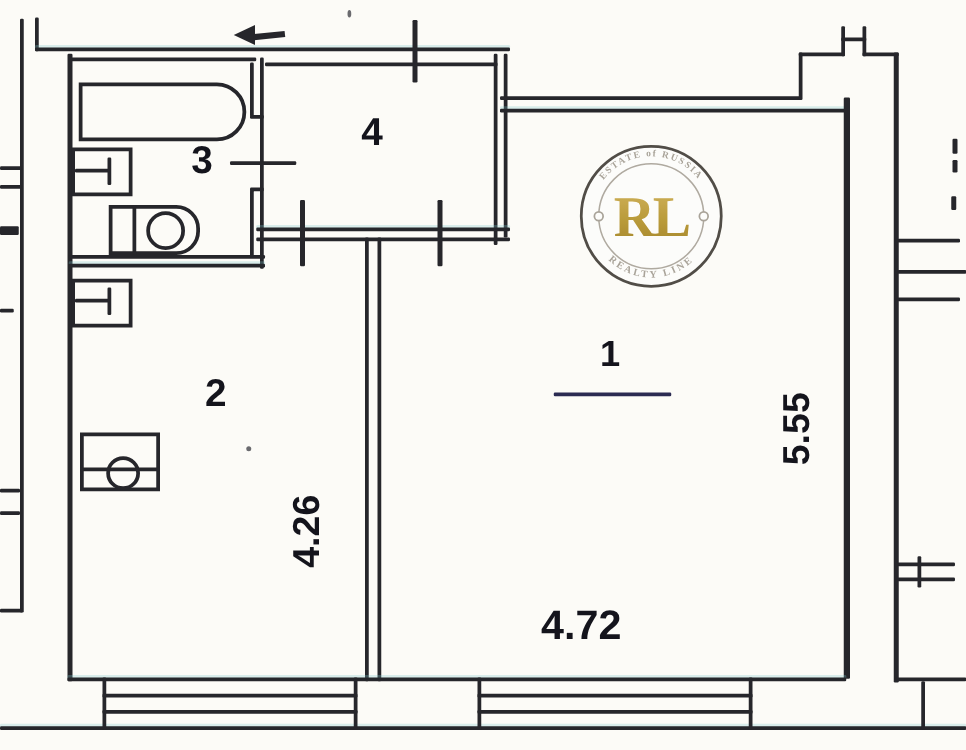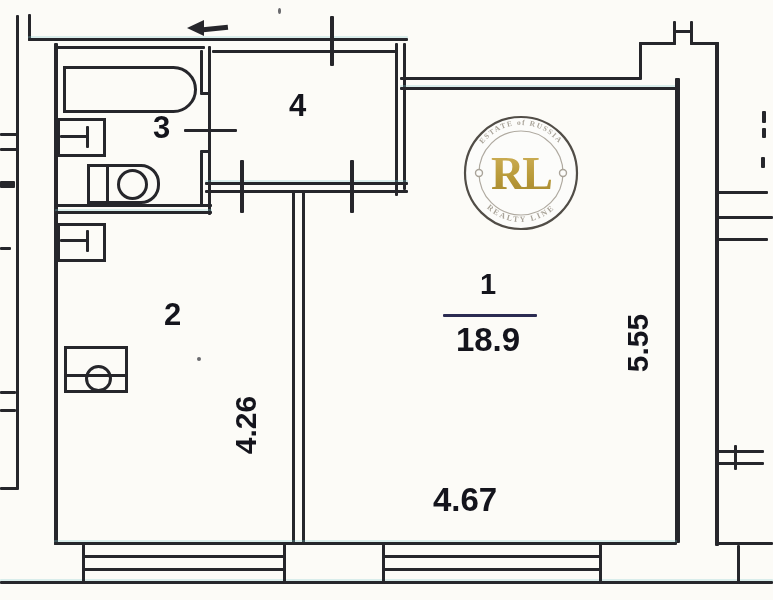--- a/index.html
+++ b/index.html
@@ -111,25 +111,24 @@
   <div class="box" style="left:85px;top:365px;width:21px;height:21px;border-radius:50%"></div>
 
   <div class="speck" style="left:278px;top:8px;width:3px;height:6px"></div>
   <div class="speck" style="left:197px;top:357px;width:4px;height:4px"></div>
 
   <div class="lbl" style="left:153px;top:112px;font-size:31px">3</div>
   <div class="lbl" style="left:289px;top:90px;font-size:31px">4</div>
   <div class="lbl" style="left:164px;top:299px;font-size:31px">2</div>
   <div class="lbl" style="left:436px;top:270px;width:104px;text-align:center;font-size:29px">1</div>
   <div class="w" style="left:443px;top:314px;width:94px;height:3px;background:#2b2b52"></div>
-  <div class="lbl" style="left:436px;top:323px;width:104px;text-align:center;font-size:33px">18.9</div>
 
   <div class="lbl rot" style="left:583px;top:328px;width:110px;font-size:30px">5.55</div>
   <div class="lbl rot" style="left:191px;top:410px;width:110px;font-size:30px">4.26</div>
-  <div class="lbl" style="left:415px;top:483px;width:100px;text-align:center;font-size:33px">4.67</div>
+  <div class="lbl" style="left:415px;top:483px;width:100px;text-align:center;font-size:33px">4.72</div>
 
   <svg width="120" height="120" viewBox="0 0 120 120" style="position:absolute;left:461px;top:113px;opacity:.93">
     <defs>
       <linearGradient id="goldg" x1="0" y1="0" x2="0" y2="1">
         <stop offset="0" stop-color="#cfae52"></stop>
         <stop offset="0.55" stop-color="#b5942c"></stop>
         <stop offset="1" stop-color="#9e7d1e"></stop>
       </linearGradient>
       <path id="arcTop" d="M 12 60 A 48 48 0 0 1 108 60" fill="none"></path>
       <path id="arcBot" d="M 11 60 A 49 49 0 0 0 109 60" fill="none"></path>

